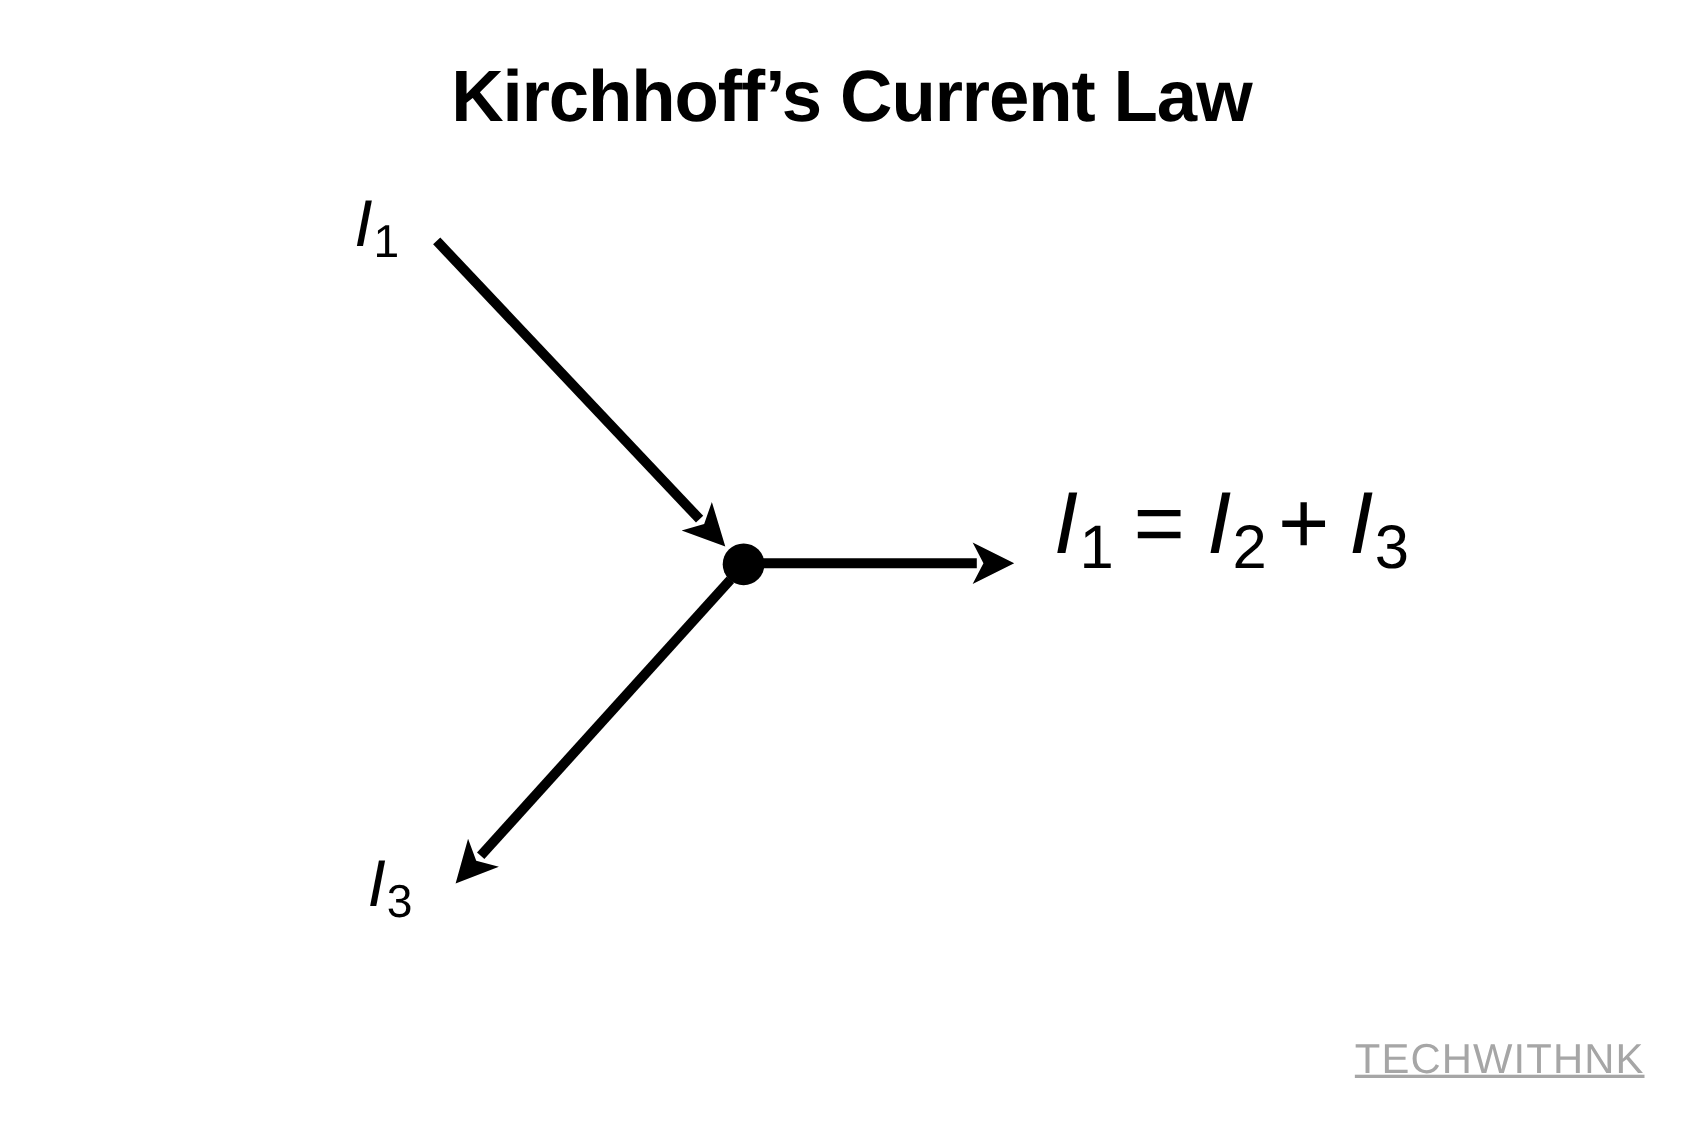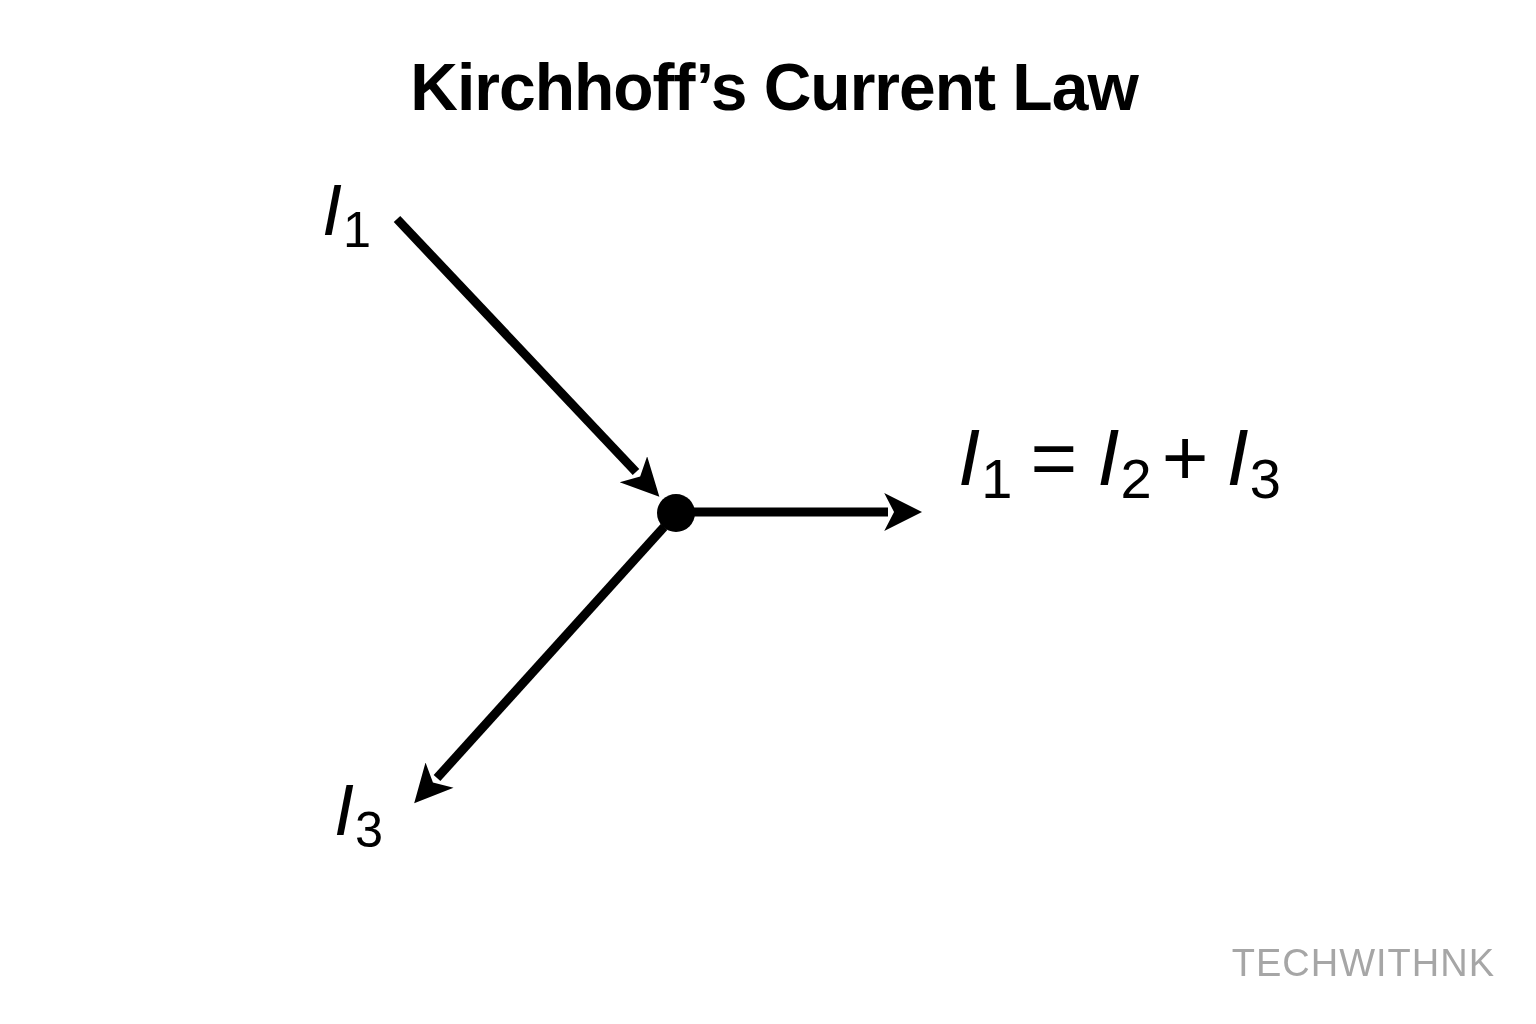--- a/index.html
+++ b/index.html
@@ -30,31 +30,31 @@
   }
   .diagram-svg {
     position: absolute;
     top: 0;
     left: 0;
     width: 1536px;
     height: 1024px;
   }
   .current-label {
     position: absolute;
-    font-size: 72px;
+    font-size: 60px;
     line-height: 1;
     color: #000000;
     white-space: nowrap;
   }
   .label-i1 { left: 322px; top: 174px; }
   .label-i3 { left: 322px; top: 774px; margin-left: 12px; }
   .equation {
     position: absolute;
     left: 958px;
-    top: 418px;
+    top: 436px;
     font-size: 80px;
     line-height: 1;
     color: #000000;
     white-space: nowrap;
   }
   .base {
     font-style: italic;
   }
   .sub {
     position: relative;
@@ -68,20 +68,21 @@
   .op-plus   { margin: 0 18px 0 10px; }
   .watermark {
     position: absolute;
     top: 944px;
     right: 41px;
     font-size: 38px;
     font-weight: 400;
     letter-spacing: 1px;
     color: #a6a6a6;
     line-height: 1;
+    text-decoration: underline;
   }
 </style>
 </head>
 <body>
 
 <div class="page">
 
   <h1 class="title">Kirchhoff’s Current Law</h1>
 
   <svg class="diagram-svg" viewBox="0 0 1536 1024" xmlns="http://www.w3.org/2000/svg">

